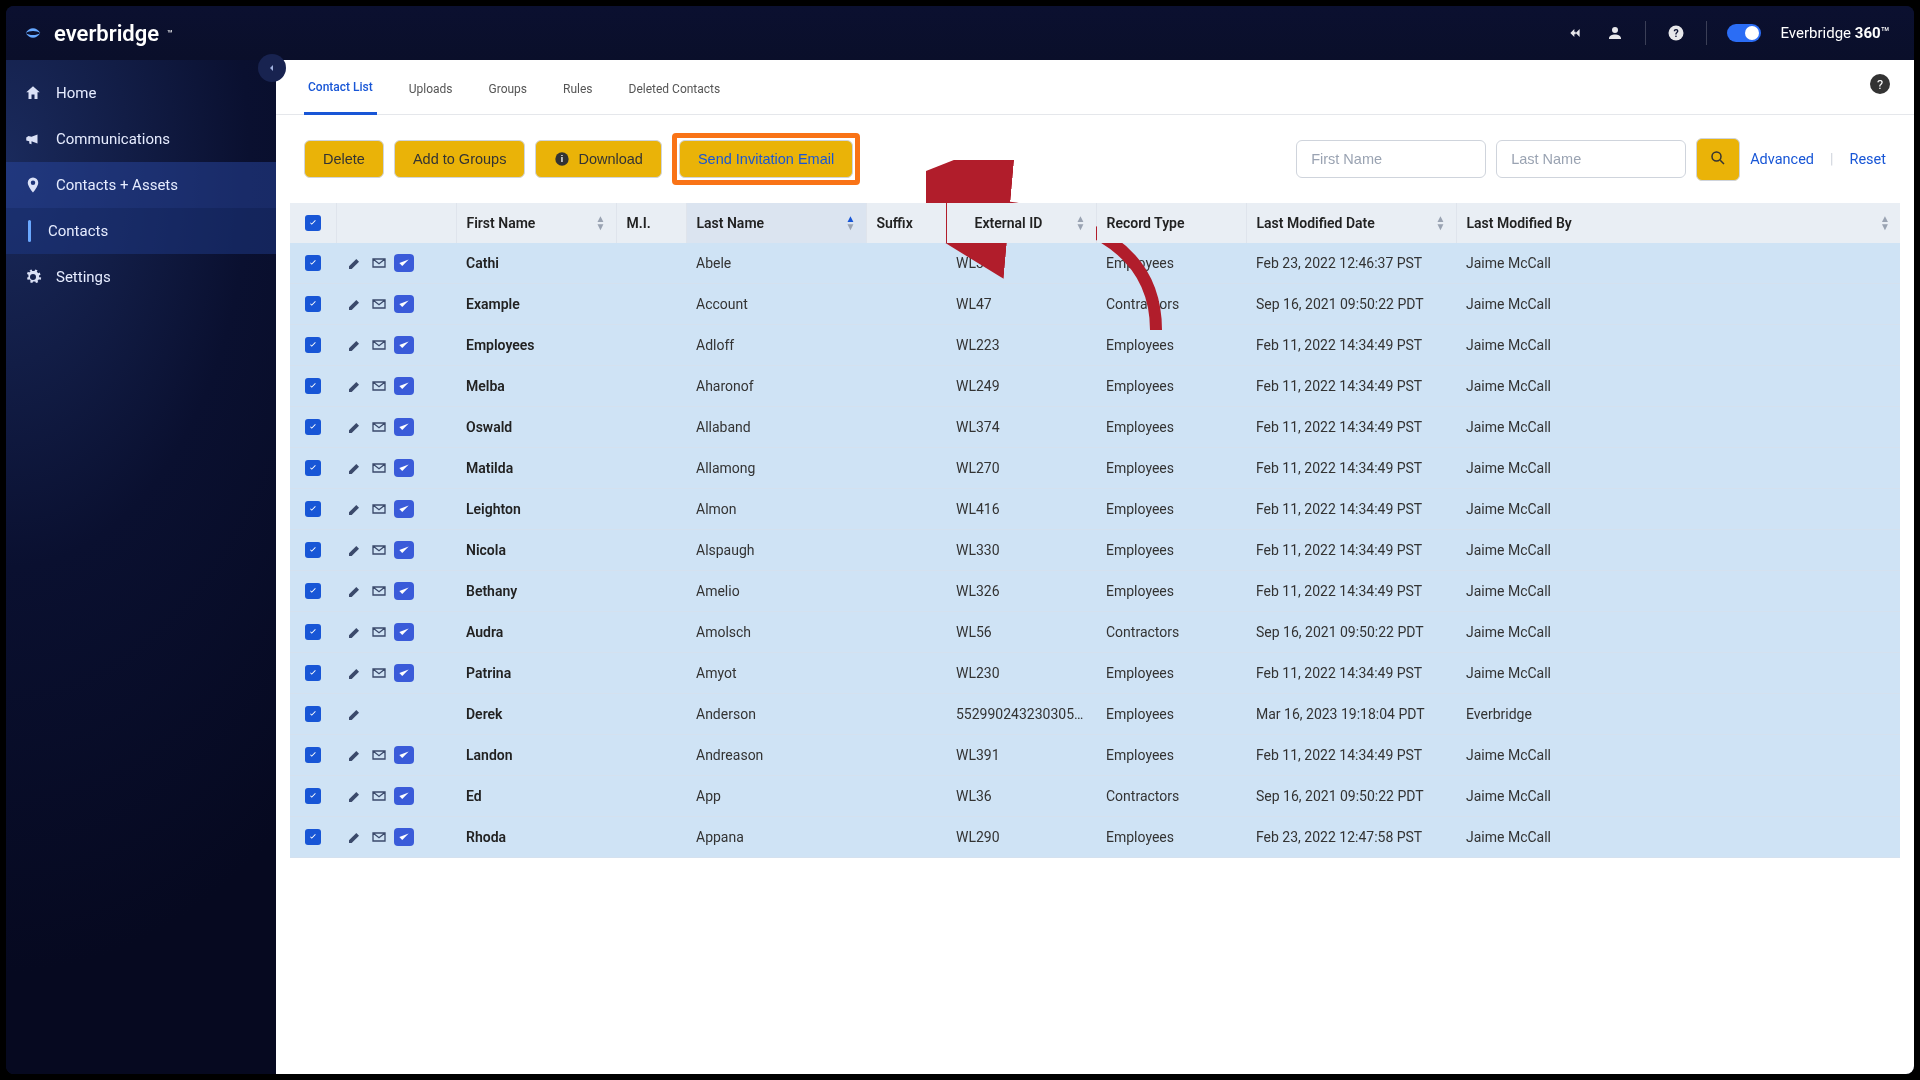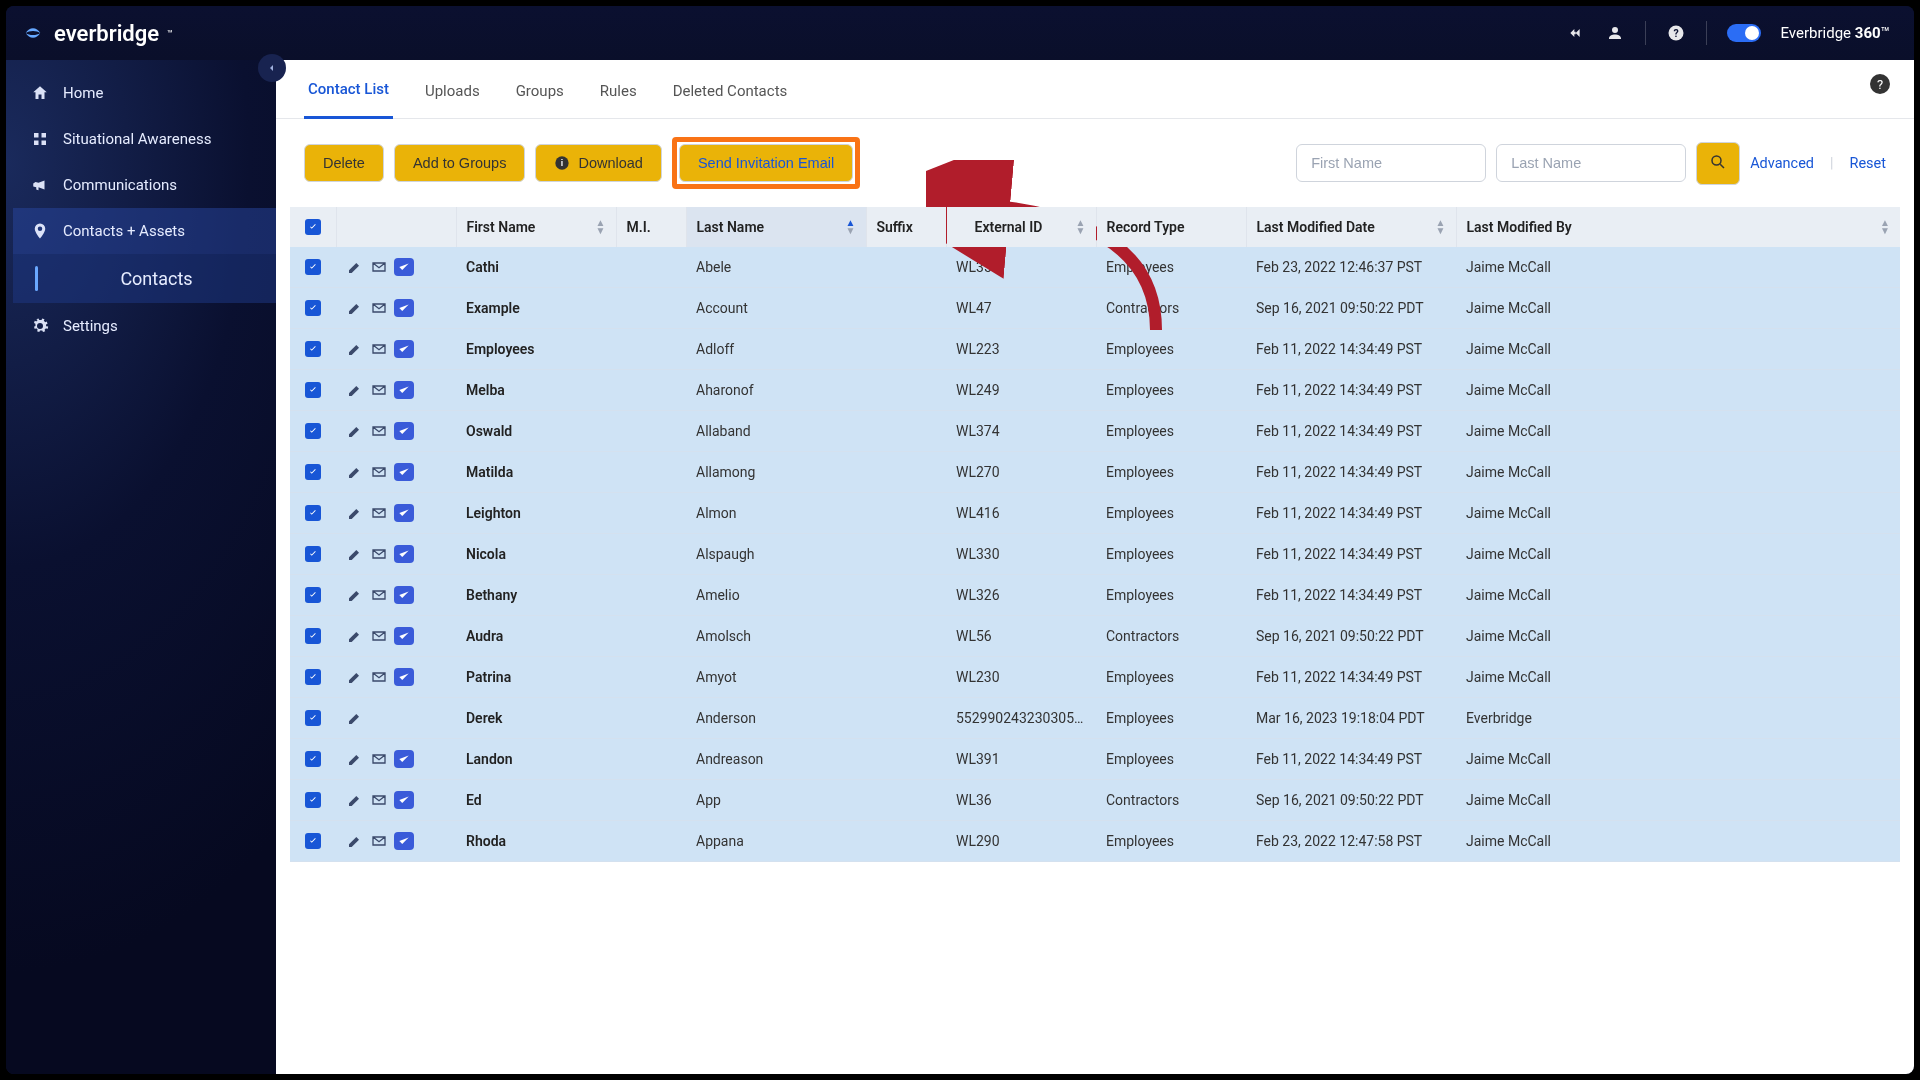--- a/index.html
+++ b/index.html
@@ -18,35 +18,35 @@
   .divider-v { width:1px; height:24px; background: rgba(255,255,255,.2);}
   .toggle { width:34px; height:18px; background:#2b6df5; border-radius:10px; position:relative; cursor:pointer;}
   .toggle::after { content:""; position:absolute; right:2px; top:2px; width:14px; height:14px; background:#fff; border-radius:50%; }
   .brand360 { font-size:15px; }
   .brand360 b { font-weight:700;}
   
   
   .body-row { flex:1; display:flex; min-height:0;}
   
   
-  .sidebar-wrap { width: 270px; position:relative; background: radial-gradient(ellipse 180% 80% at 0% 10%, #1a2a5c 0%, #0a1030 50%, #060920 100%); display:flex; flex-direction:column; padding-top:10px;padding-left:7px;}
+  .sidebar-wrap { width: 270px; position:relative; background: radial-gradient(ellipse 180% 80% at 0% 10%, #1a2a5c 0%, #0a1030 50%, #060920 100%); display:flex; flex-direction:column; padding-top:10px;}
   .collapse-handle { position:absolute; top:-6px; right:-10px; width:28px; height:28px; background:#182350; border-radius:50%; display:flex; align-items:center; justify-content:center; color:#9fb0de; font-size:12px; cursor:pointer; z-index:5;}
   .nav-item { display:flex; align-items:center; gap:14px; padding: 14px 18px; color:#e6ecff; font-size:15px; cursor:pointer;}
   .nav-item .nicon { width:18px; height:18px; display:flex; align-items:center; justify-content:center; opacity:.95;}
   .nav-item.active { background: rgba(40,70,160,.5); }
-  .nav-sub { padding-left: 42px; font-size:18px;justify-content:center;}
+  .nav-sub { padding-left: 42px; font-size:15px;}
   .nav-item.sub-active { position:relative; background: rgba(30,55,130,.55);}
   .nav-item.sub-active::before { content:""; position:absolute; left:22px; top:12px; bottom:12px; width:3px; background:#6aa8ff; border-radius:2px;}
   
   
   .main { flex:1; background:#fff; display:flex; flex-direction:column; min-width:0; border-top-left-radius: 2px; position:relative;}
   
   
   .tabs { display:flex; gap: 28px; padding: 0 28px; border-bottom:1px solid #e5e7eb; align-items:flex-end; position:relative;}
-  .tab { padding: 20px 4px 18px; color:#555; font-size:15px; cursor:pointer; }
+  .tab { padding: 20px 4px 18px; color:#555; font-size:12px; cursor:pointer; }
   .tab.active { color:#1856d6; border-bottom: 3px solid #1856d6; margin-bottom:-1px; font-weight:500;}
   .help-btn { position:absolute; right:24px; top:14px; width:20px; height:20px; border-radius:50%; background:#333; color:#fff; display:flex; align-items:center; justify-content:center; font-size:13px; cursor:pointer;}
   
   
   .toolbar { display:flex; align-items:center; padding: 18px 28px; gap:10px; flex-wrap:nowrap;}
   .btn { border:1px solid #cfd4dc; background:#eab308; border-radius:6px; padding: 10px 18px; font-size:14.5px; color:#333; cursor:pointer; display:inline-flex; align-items:center; gap:8px;}
   .btn .bicon { width:16px; height:16px; display:inline-flex; align-items:center; justify-content:center;}
   .btn.email { color:#1856d6; }
   .callout-box { border:5px solid #f97316; border-radius:4px; padding:2px;}
   .toolbar-spacer { flex:1;}
@@ -144,28 +144,20 @@
         <span class="nicon">
             <svg viewBox="0 0 24 24" width="18" height="18">
               <path fill="currentColor" d="M12 3l9 8h-3v9h-4v-6H10v6H6v-9H3l9-8z"></path>
             </svg>
           </span>
         <span>Home</span>
       </div>
       <div class="nav-item">
         <span class="nicon">
             <svg viewBox="0 0 24 24" width="18" height="18">
-              <path fill="currentColor" d="M4 4h6v6H4V4zm10 0h6v6h-6V4zM4 14h6v6H4v-6zm10 0h6v6h-6v-6z"></path>
-            </svg>
-          </span>
-        <span>Situational Awareness</span>
-      </div>
-      <div class="nav-item">
-        <span class="nicon">
-            <svg viewBox="0 0 24 24" width="18" height="18">
               <path fill="currentColor" d="M3 10v4l4 1v3l3 1v-4l8 3V6l-8 3-4-1-3 2z"></path>
             </svg>
           </span>
         <span>Communications</span>
       </div>
       <div class="nav-item active">
         <span class="nicon">
             <svg viewBox="0 0 24 24" width="18" height="18">
               <path fill="currentColor" d="M12 2a7 7 0 00-7 7c0 5 7 13 7 13s7-8 7-13a7 7 0 00-7-7zm0 10a3 3 0 110-6 3 3 0 010 6z"></path>
             </svg>

